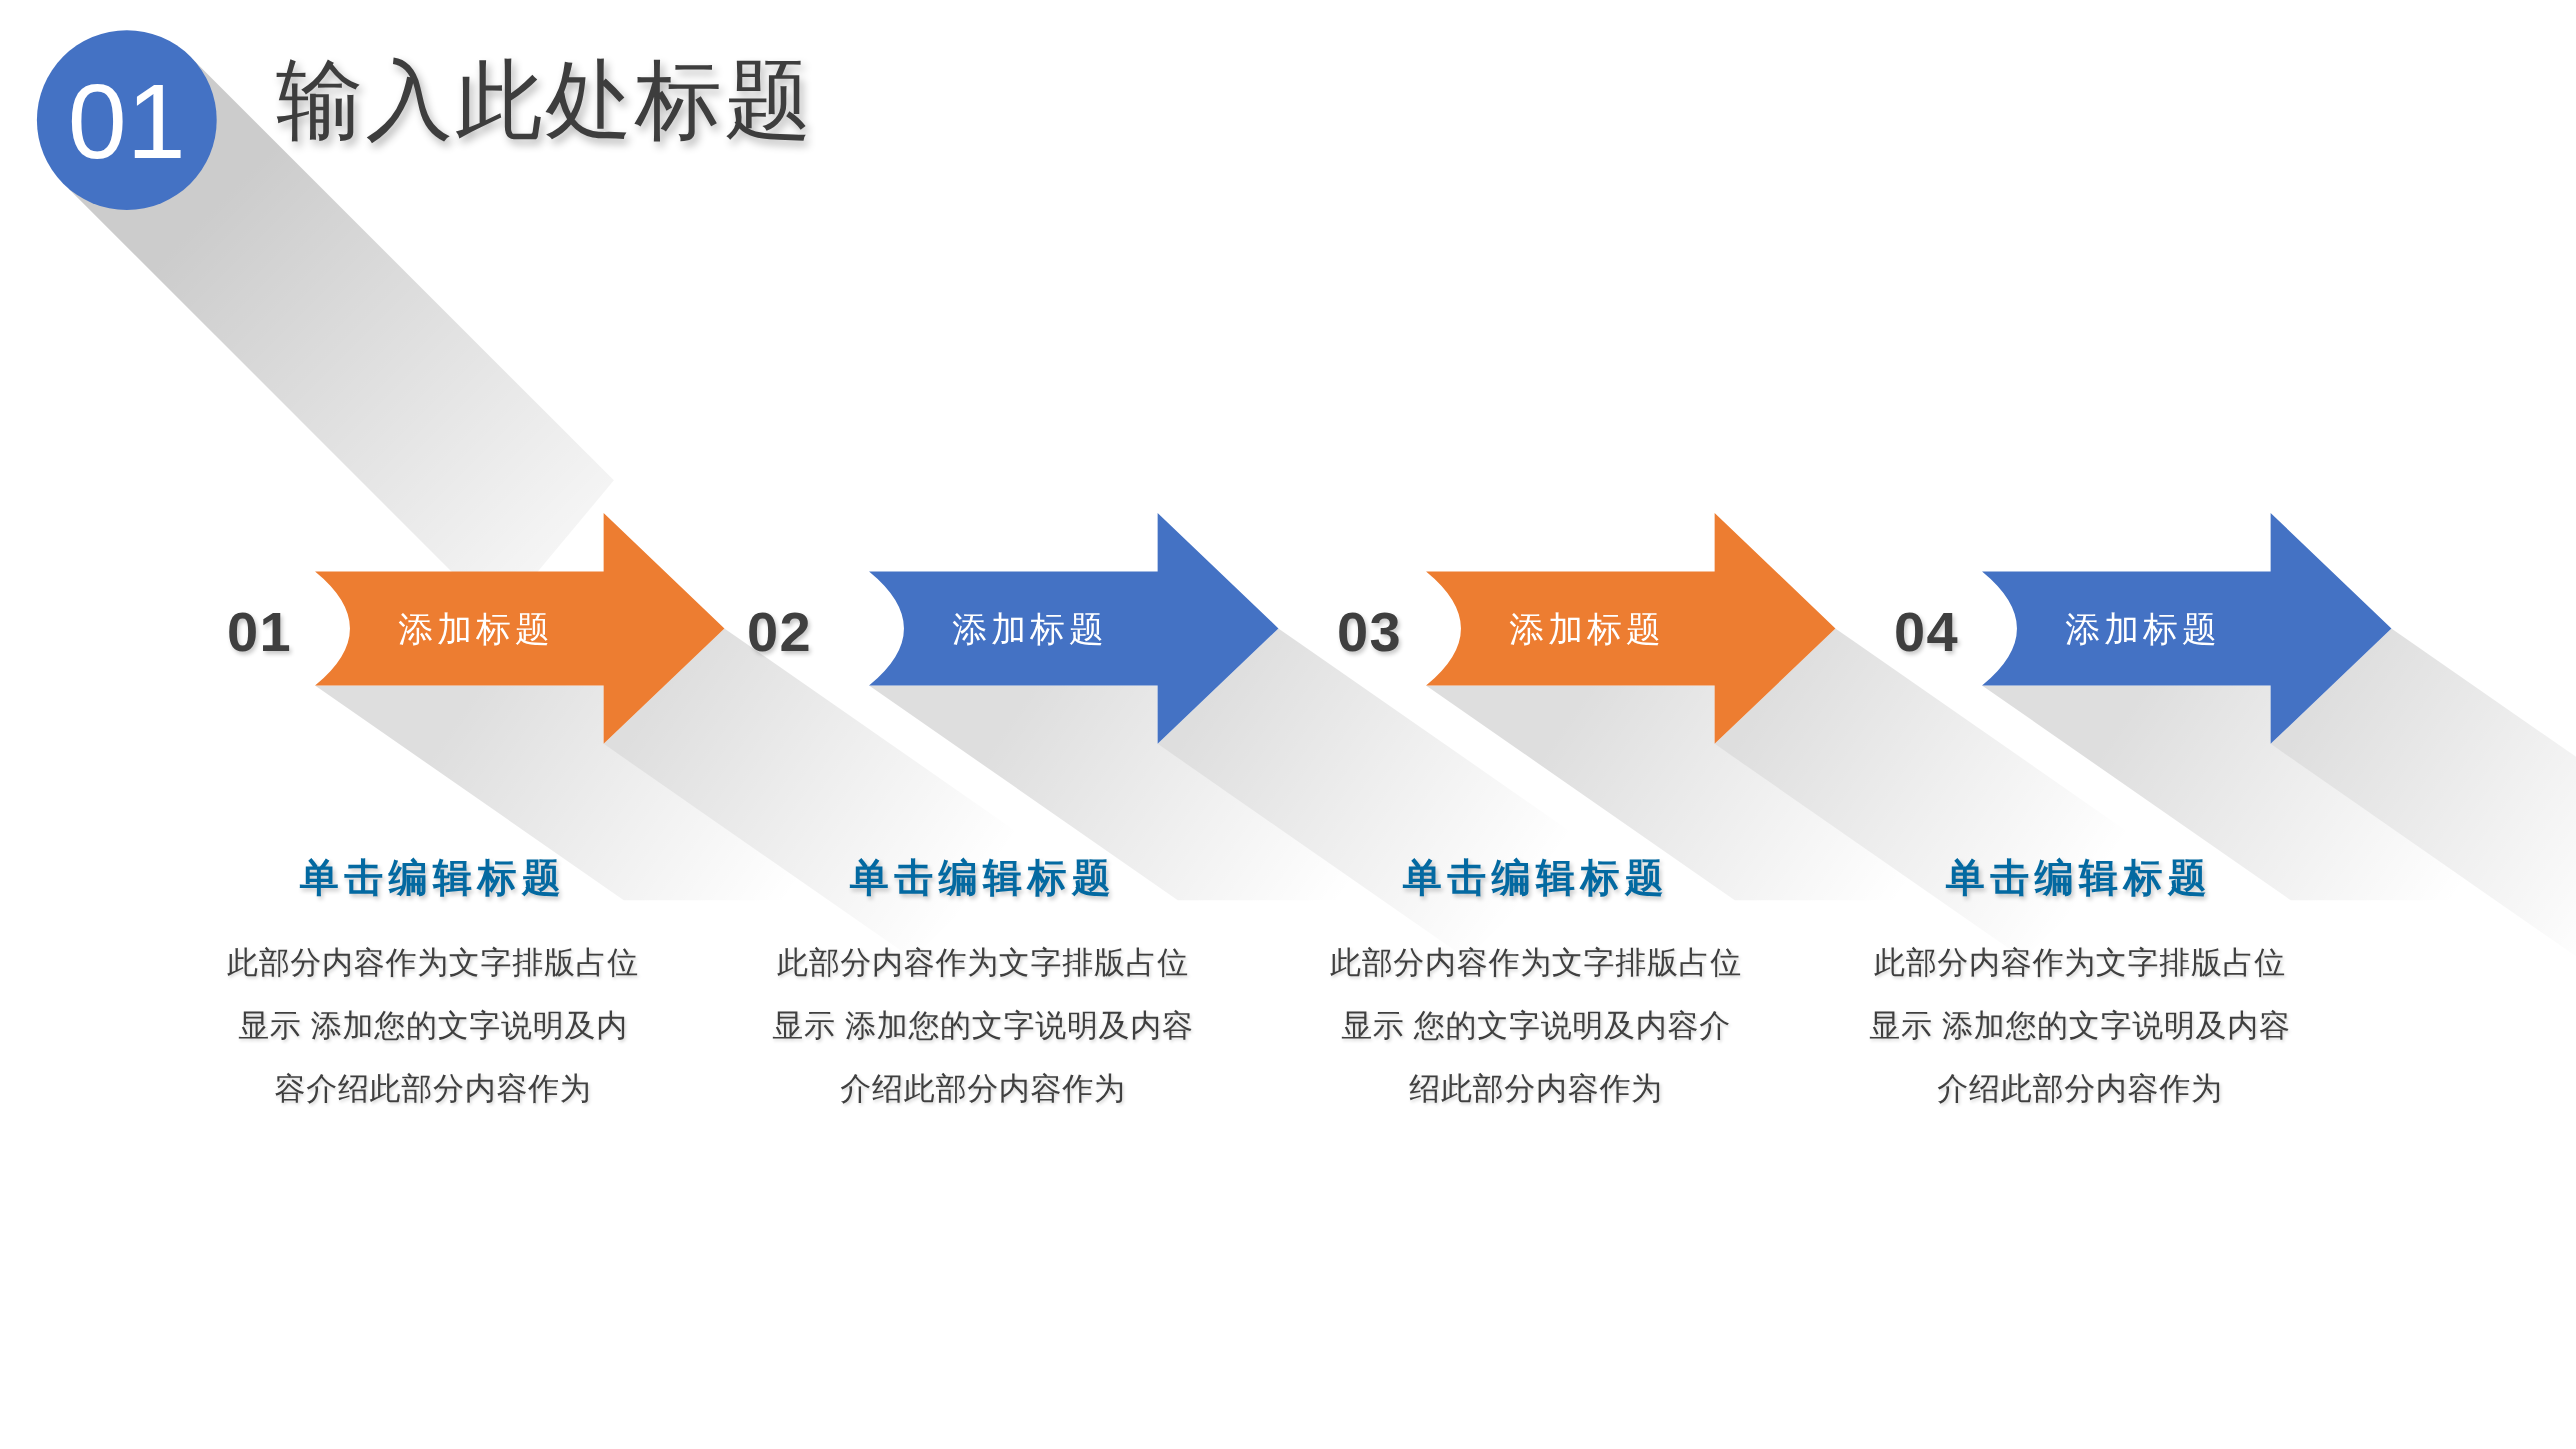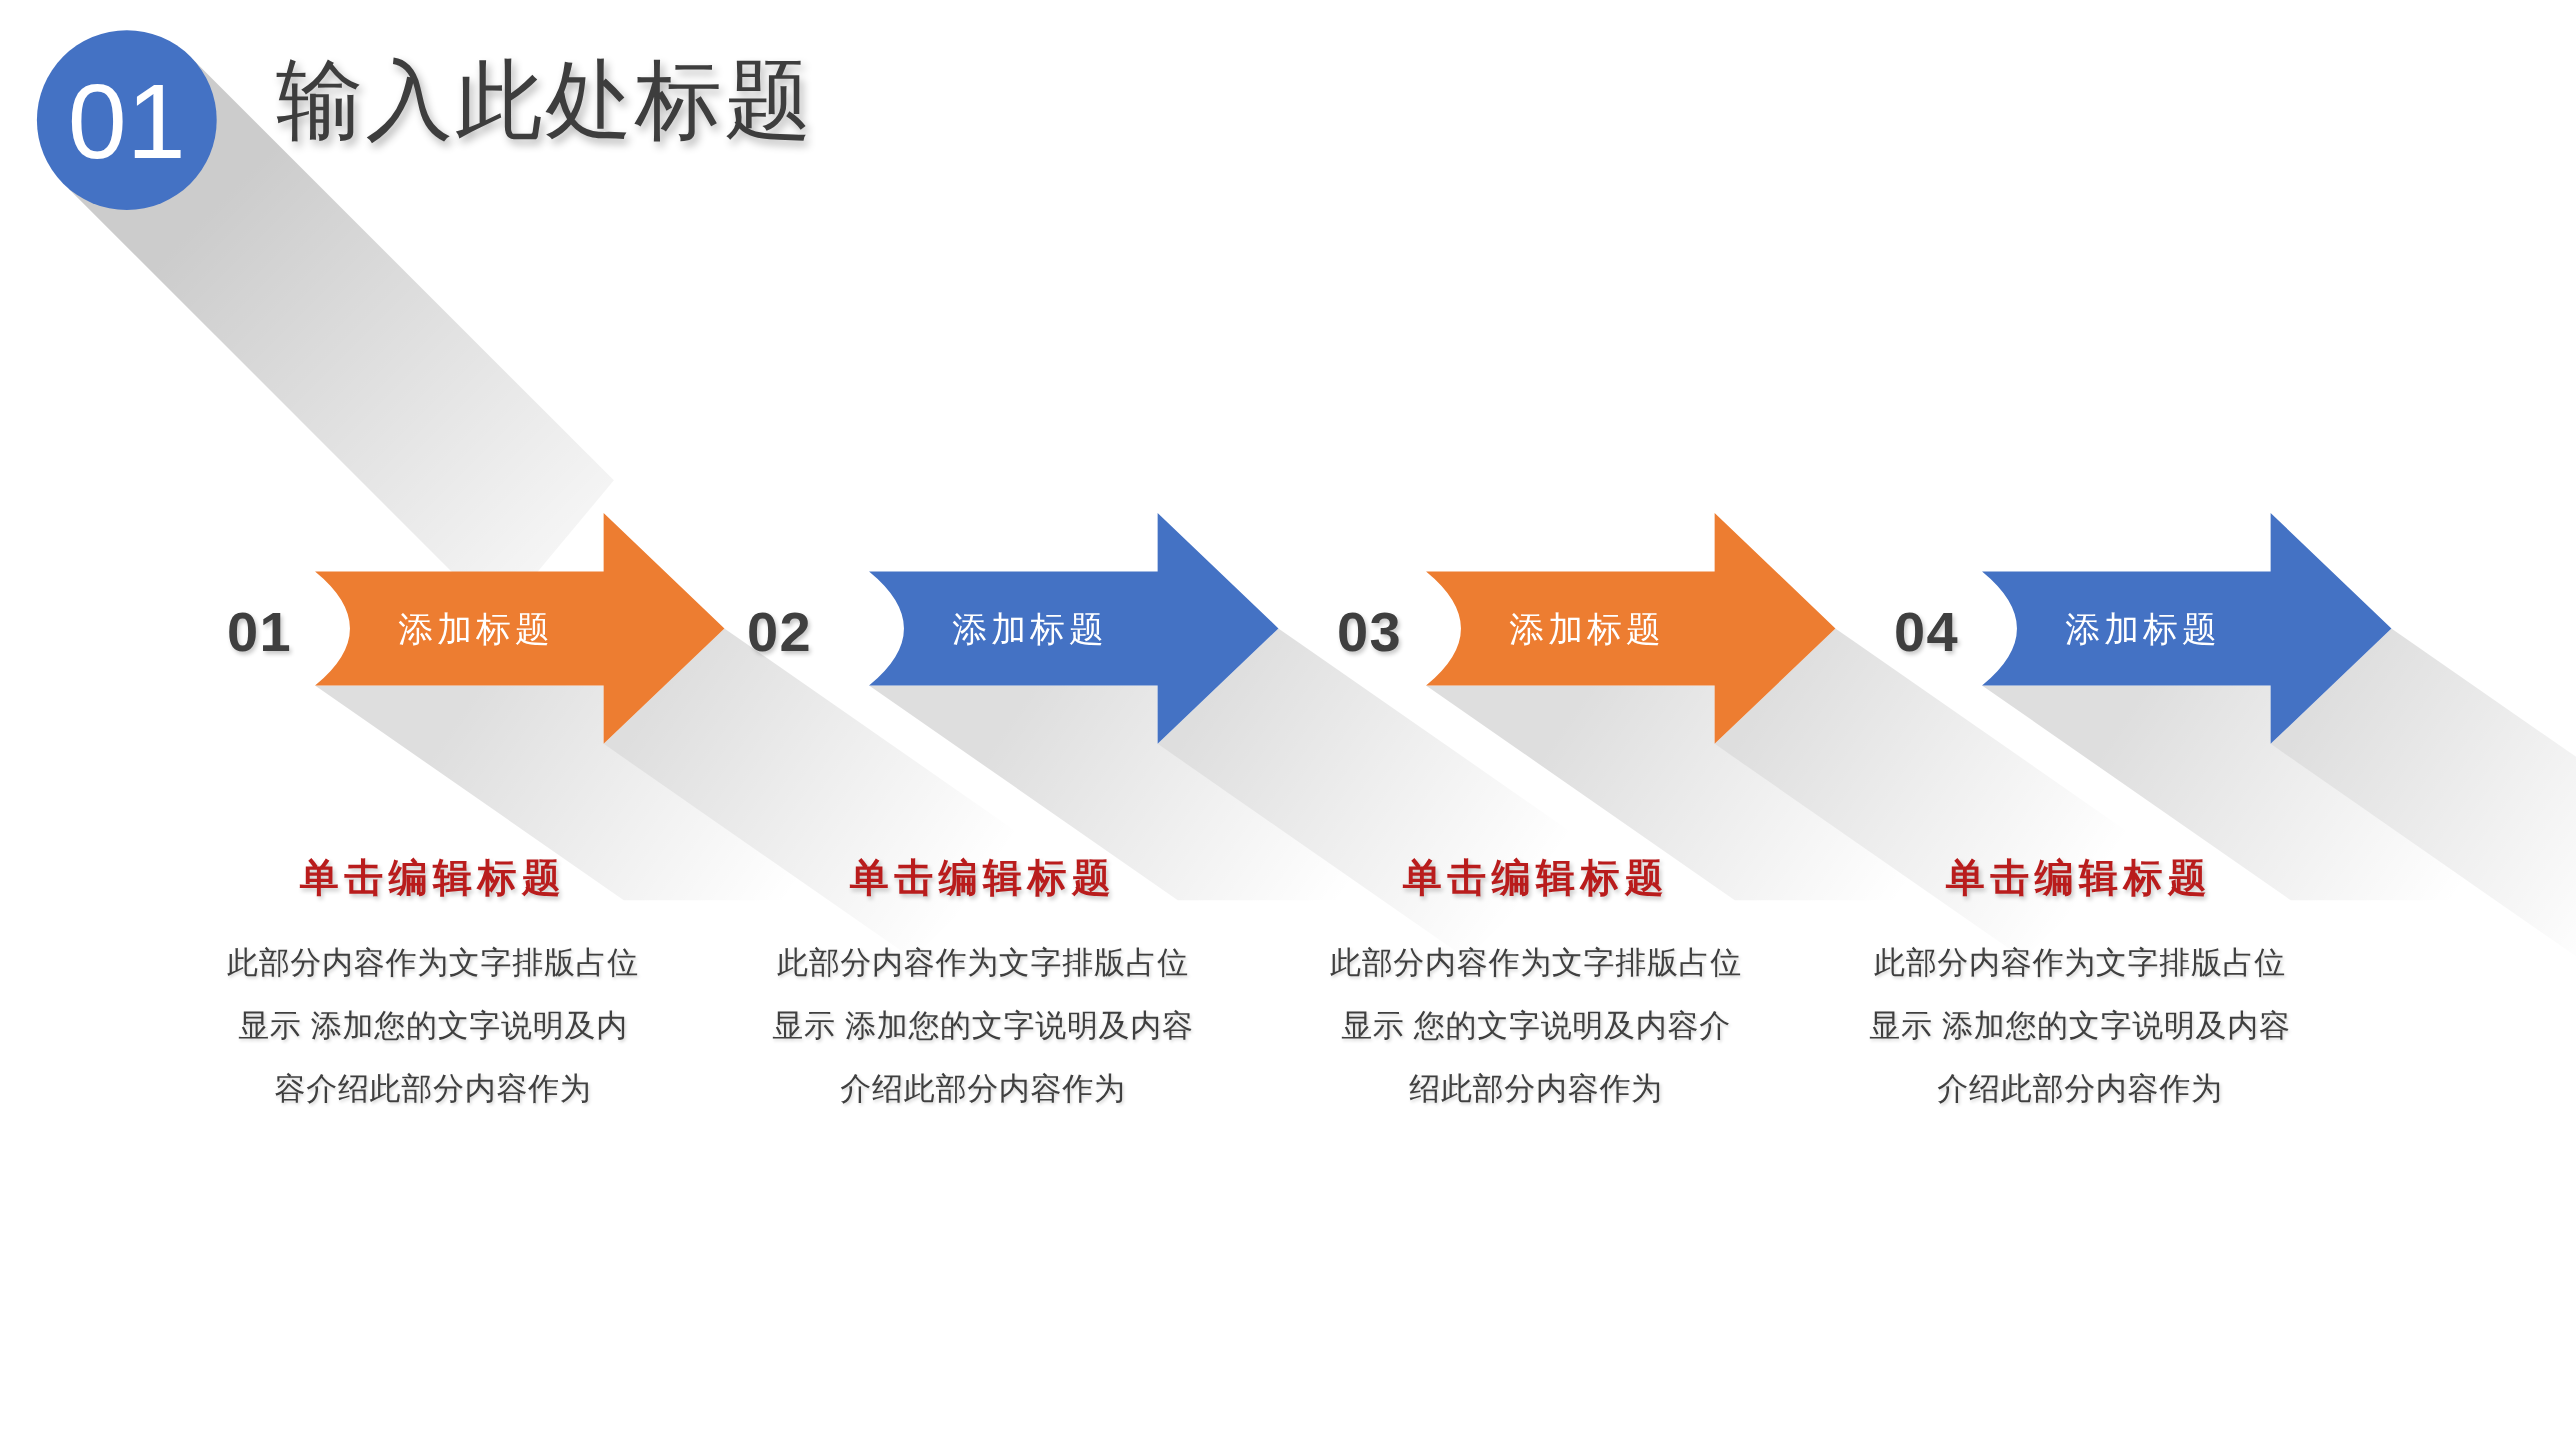--- a/index.html
+++ b/index.html
@@ -26,21 +26,21 @@
     font-size:56px; font-weight:700; letter-spacing:1.3px; color:#3f3f3f;
     text-shadow:2px 2.7px 4px rgba(0,0,0,0.22);
   }
   .arrow-svg{position:absolute; top:513px;}
   .arrow-label{
     font-family:"Liberation Sans","DejaVu Sans",sans-serif;
     font-size:52px; letter-spacing:6px; fill:#ffffff;
   }
   .step-heading{
     position:absolute; top:851px; width:456px; text-align:center;
-    font-size:39px; font-weight:700; letter-spacing:5.4px; color:#b91c1c;
+    font-size:39px; font-weight:700; letter-spacing:5.4px; color:#0369a1;
     text-shadow:2px 2.7px 4px rgba(0,0,0,0.22); white-space:nowrap;
   }
   .step-body{
     position:absolute; top:922px; width:510px; text-align:center;
     font-size:31px; letter-spacing:0.7px; line-height:45px; color:#3f3f3f;
     text-shadow:1.3px 2px 3.4px rgba(0,0,0,0.18);
   }
   .step-body div{white-space:nowrap;margin-top:18px;}
   .badge-number{
     font-family:"Liberation Sans","DejaVu Sans",sans-serif;

